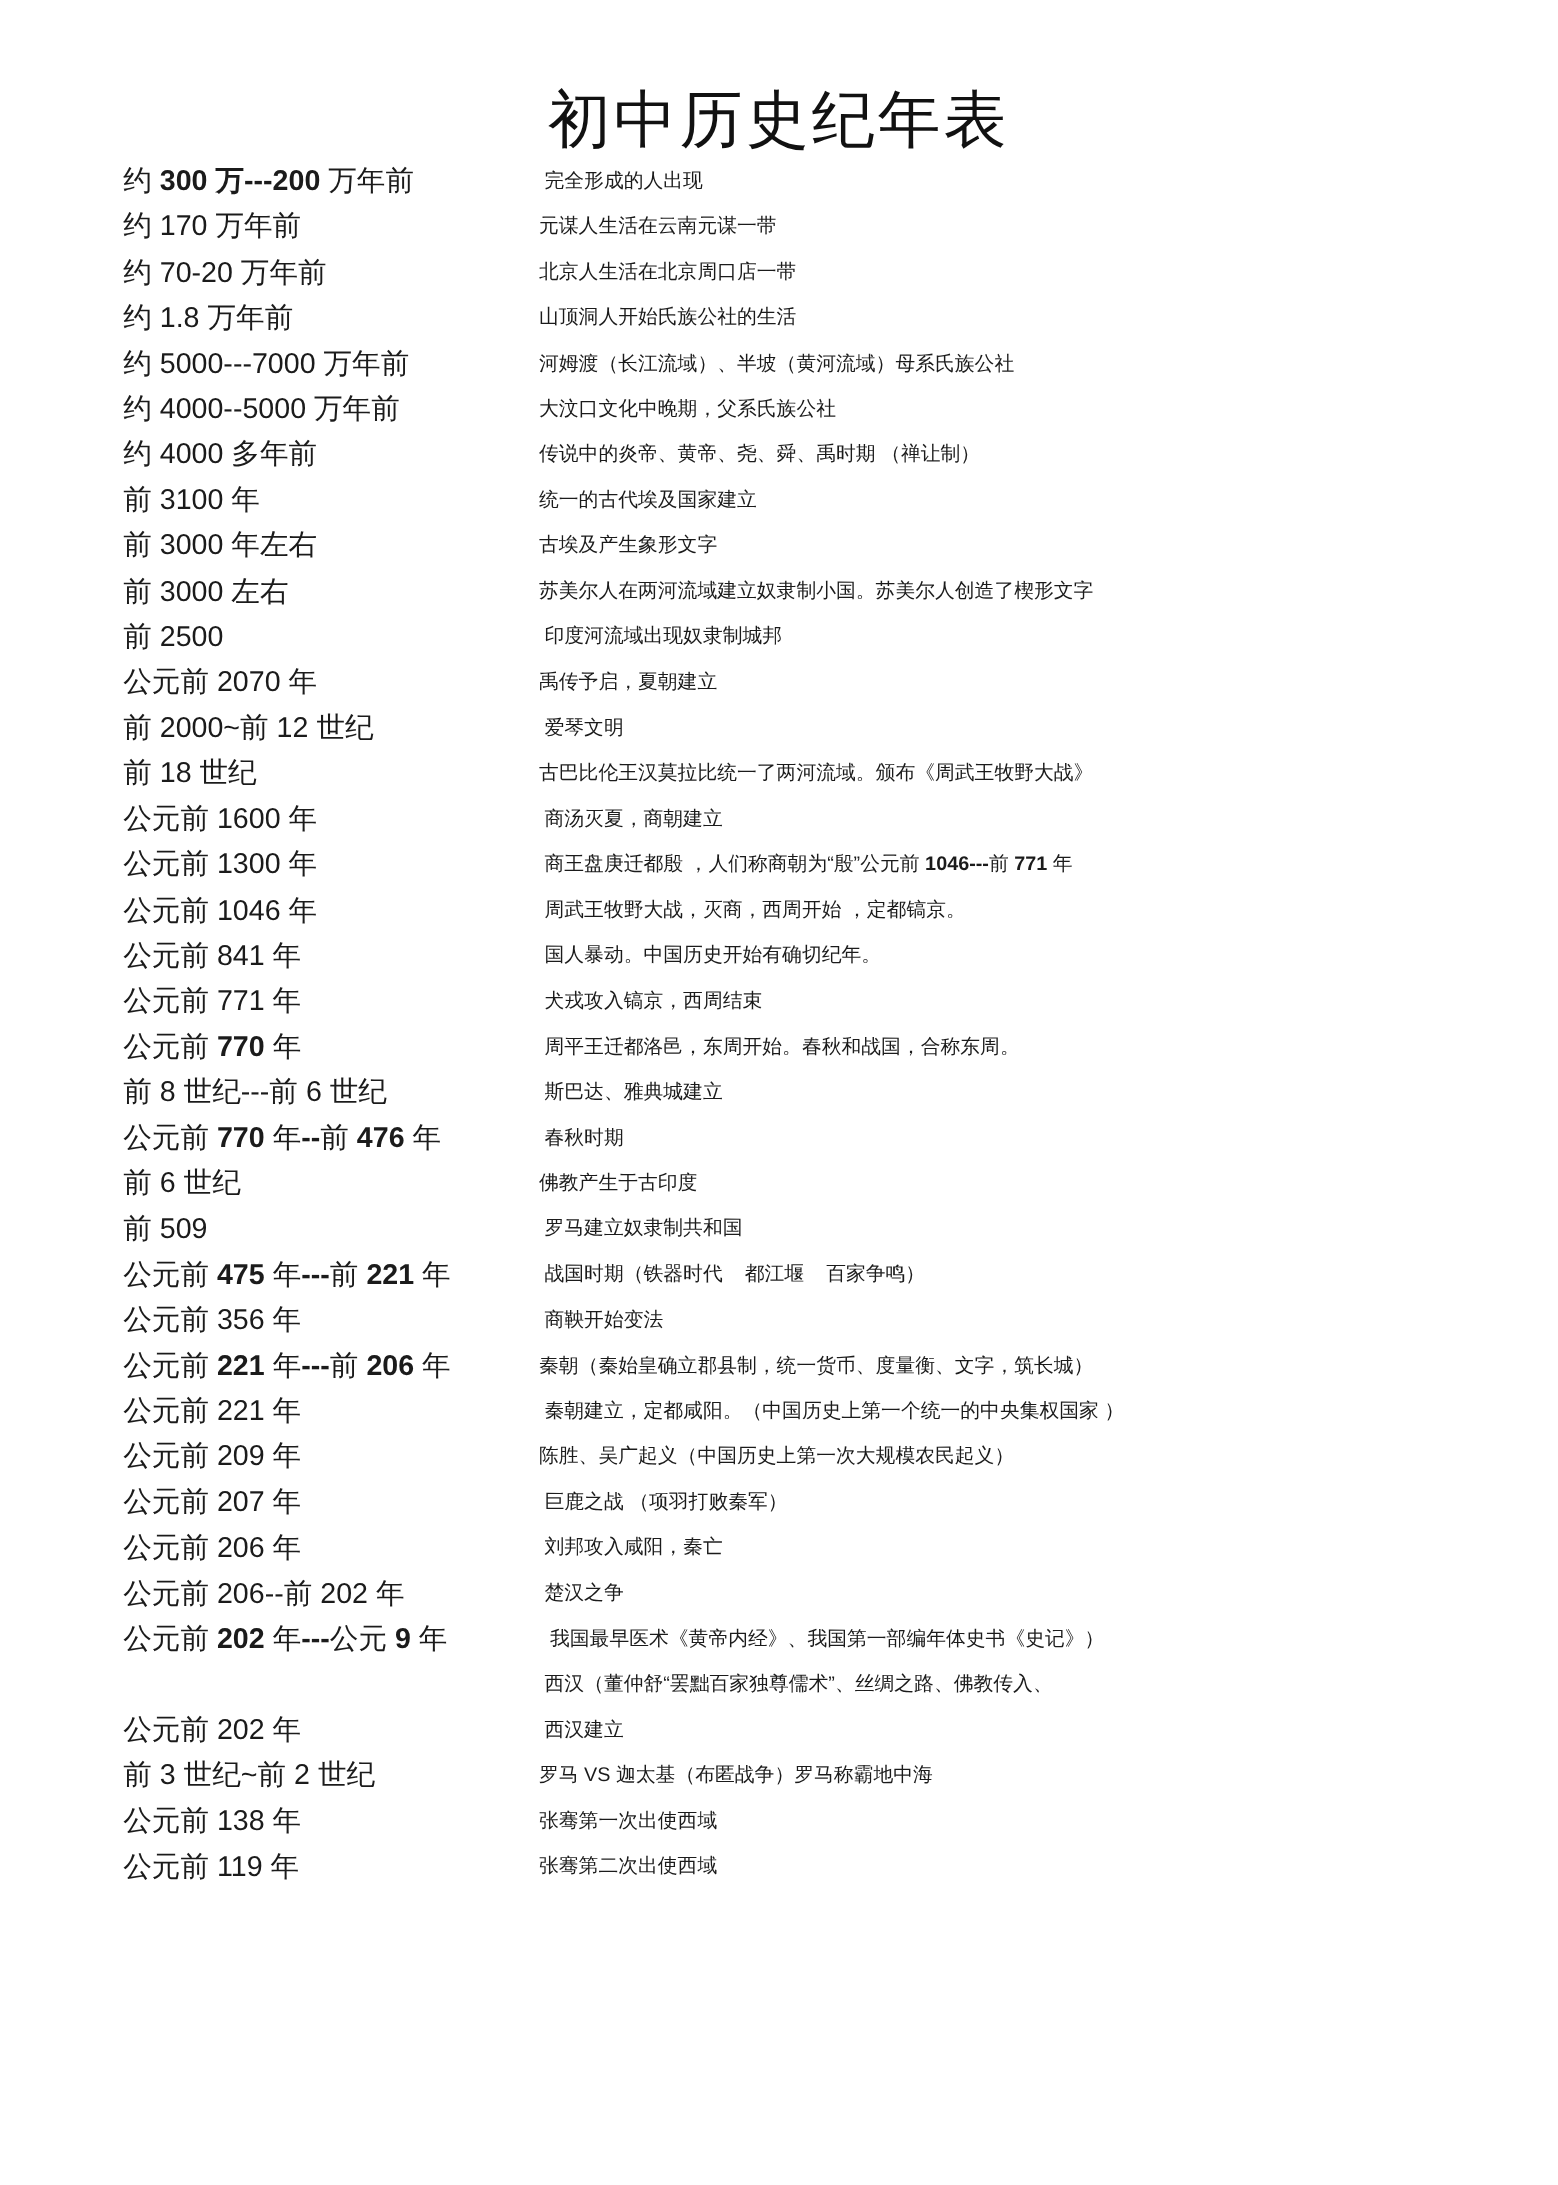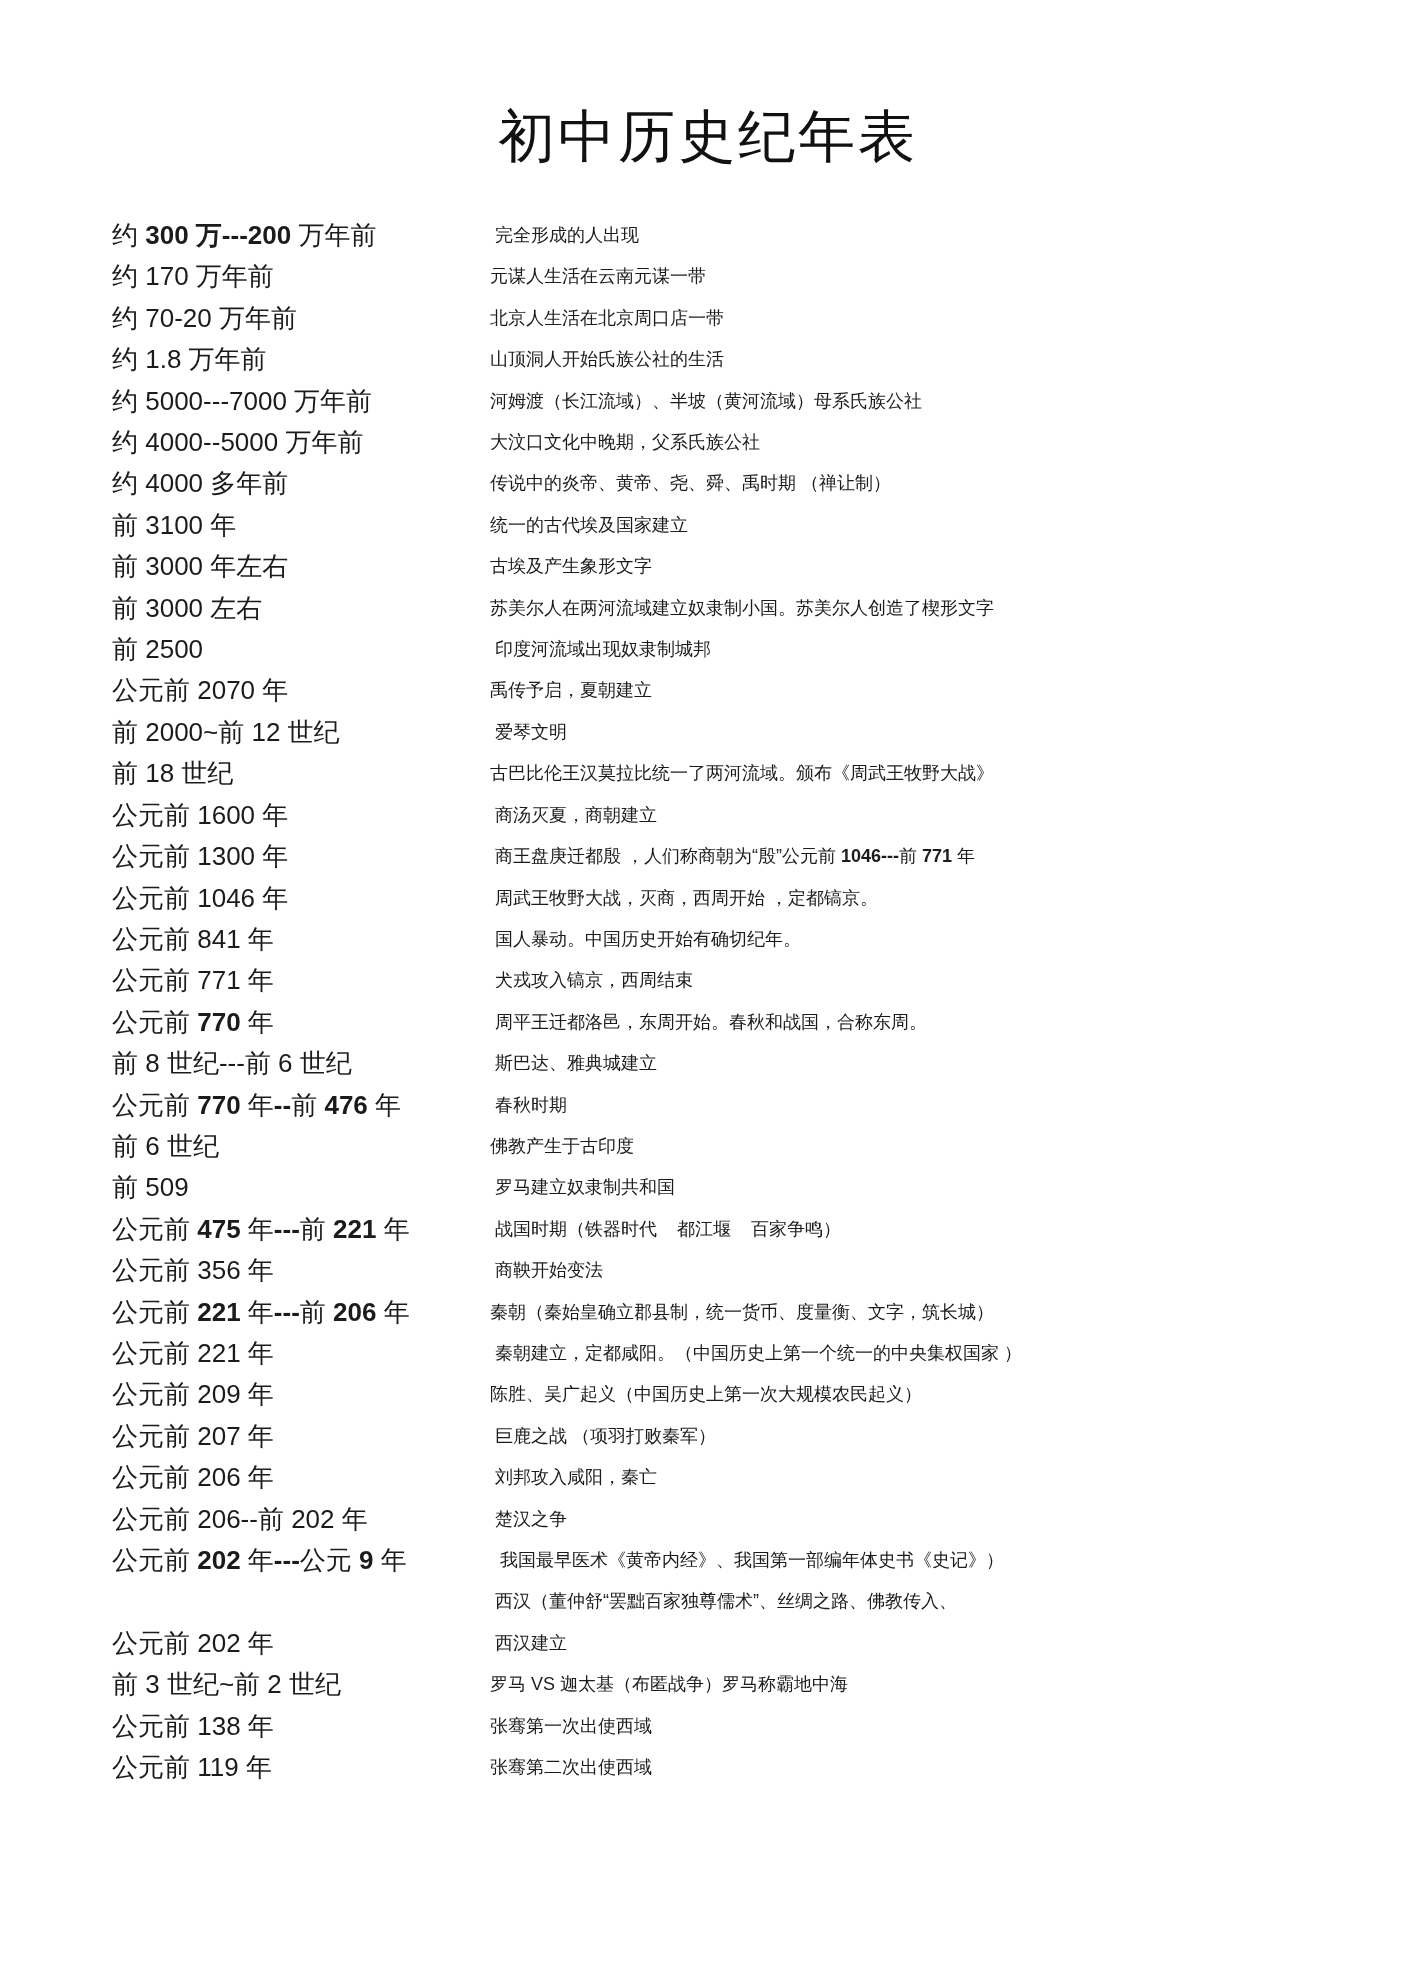--- a/index.html
+++ b/index.html
@@ -16,32 +16,31 @@
     font-family: "Liberation Sans", serif;
   }
   .page {
     box-sizing: border-box;
     width: 1416px;
     height: 1986px;
     padding: 0 50px 0 112px;
   }
   .title {
     margin: 0;
-    padding-top: 103px;
+    padding-top: 76px;
     margin-right: 62px; 
     text-align: center;
     font-family: "Liberation Serif", serif;
     font-weight: 400;
     font-size: 57px;
     line-height: 68px;
     letter-spacing: 3px;
     color: #111111;
   }
   .rows {
-    margin-top: 44px;
   }
   .row {
     display: flex;
     align-items: flex-start;
   }
   .date {
     flex: none;
     width: 378px;
     font-size: 26px;
     line-height: 41.4px;

